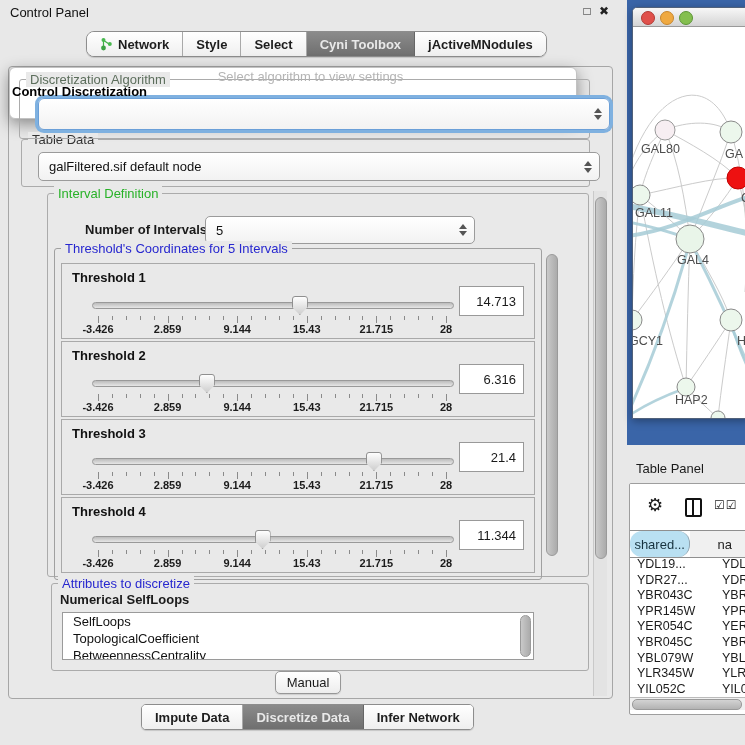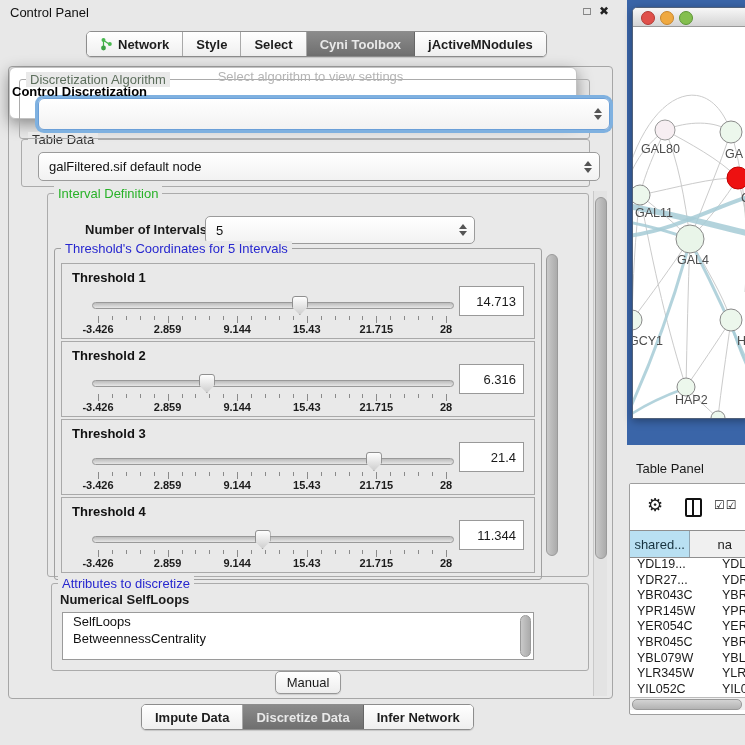--- a/index.html
+++ b/index.html
@@ -103,21 +103,21 @@
 <body>
 
 <div class="screen">
 
   <div class="abs cp-titlebar">
     <div class="abs cp-title">Control Panel</div>
     <div class="abs win-btn" style="left:579px;"><span>□</span></div>
     <div class="abs win-btn" style="left:596px;"><span>✖</span></div>
   </div>
 
-  <div class="abs seg-bar" style="left:86px;top:31px;">
+  <div class="abs seg-bar" style="left:86px;top:31px;border-radius:8px;">
     <div class="seg">
       <svg width="13" height="14" viewBox="0 0 13 14">
         <path d="M3.5,4 L3.5,10 M4.5,4 L9,7" stroke="#3faf46" stroke-width="1.2" fill="none"></path>
         <circle cx="3.5" cy="3" r="2" fill="#49b84f"></circle>
           <circle cx="3.5" cy="11" r="2.4" fill="#3da244"></circle>
           <circle cx="9.8" cy="7" r="2" fill="#49b84f"></circle>
       </svg>
       <span>Network</span>
     </div>
     <div class="seg">
@@ -346,20 +346,21 @@
         <div class="sb-thumb-v" style="top:4px;height:300px;"></div>
       </div>
     </div>
 
     <div class="group" style="left:42px;top:516px;width:536px;height:86px;">
       <div class="group-title t-blue">Attributes to discretize</div>
       <div class="abs" style="left:8px;top:8px;font-weight:700;">Numerical SelfLoops</div>
       <div class="listbox" style="left:10px;top:28px;width:470px;height:46px;">
         <div id="attr-items">
             <div class="item">SelfLoops</div>
+            <div class="item">TopologicalCoefficient</div>
             <div class="item">BetweennessCentrality</div>
           </div>
         <div class="sb-thumb-v" style="right:2px;left:auto;top:2px;width:9px;height:40px;position:absolute;"></div>
       </div>
     </div>
 
     <div class="button" style="left:266px;top:604px;width:64px;height:21px;">
       <span>Manual</span>
     </div>
 
@@ -437,21 +438,21 @@
   </div>
 
   <div class="abs tp-title">Table Panel</div>
   <div class="abs tp-box">
     <div class="tp-toolbar">
       <div class="gear">⚙</div>
       <div class="split-icon"></div>
       <div class="checks">☑☑</div>
     </div>
     <div class="tp-header">
-      <div class="tp-hcell sel" style="width:78px;">shared...</div>
+      <div class="tp-hcell sel" style="width:78px;border-radius:12px;">shared...</div>
       <div class="tp-hcell plain" style="width:90px;">na</div>
     </div>
     <div class="tp-rows" id="tp-rows">
         <div class="tp-row">
           <span class="c1">YDL19...</span>
           <span class="c2">YDL1</span>
         </div>
         <div class="tp-row">
           <span class="c1">YDR27...</span>
           <span class="c2">YDR2</span>

